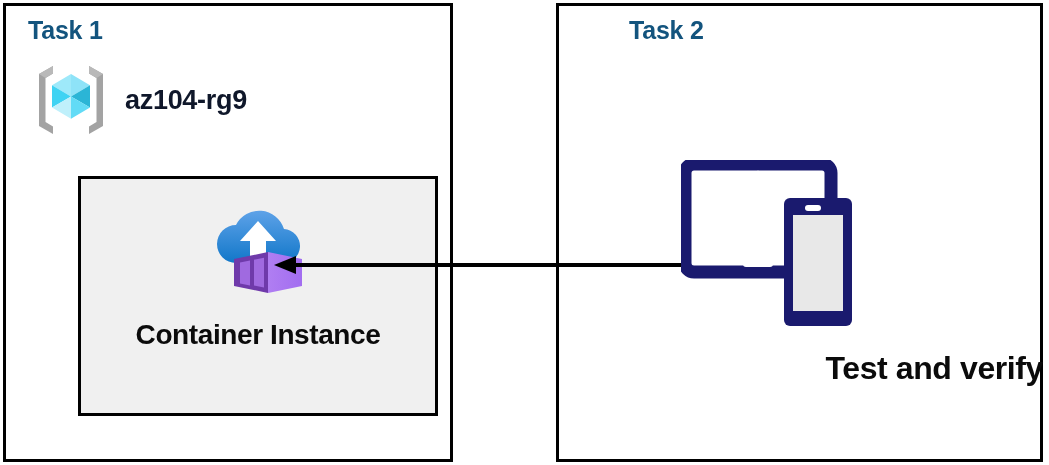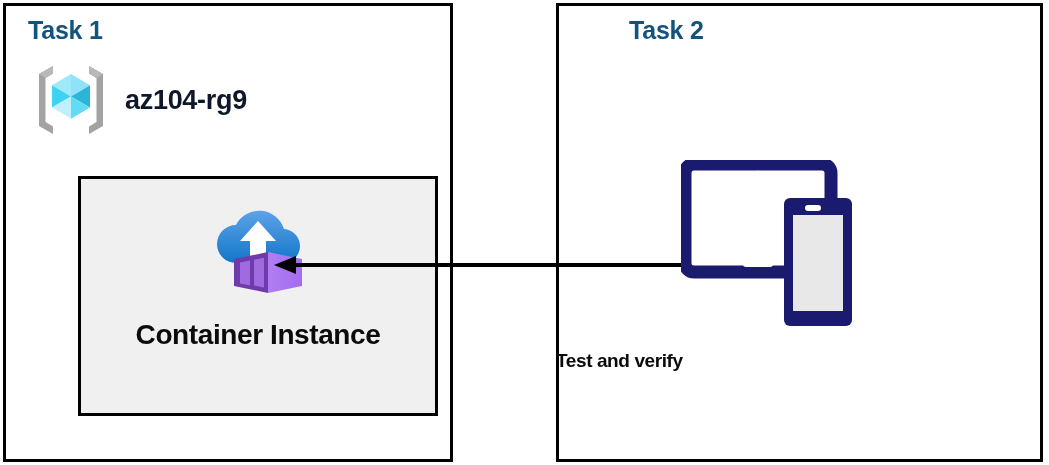--- a/index.html
+++ b/index.html
@@ -97,22 +97,22 @@
     top: 160px;
     width: 190px;
     height: 175px;
     display: block;
   }
   #devices-label {
     position: absolute;
     left: 556px;
     top: 350px;
     width: 487px;
-    text-align: left;
-    font-size: 19px;
+    text-align: right;
+    font-size: 32px;
     font-weight: bold;
     color: #0b0b0b;
     letter-spacing: -0.4px;
   }
 
   
   #connector {
     position: absolute;
     left: 270px;
     top: 252px;

